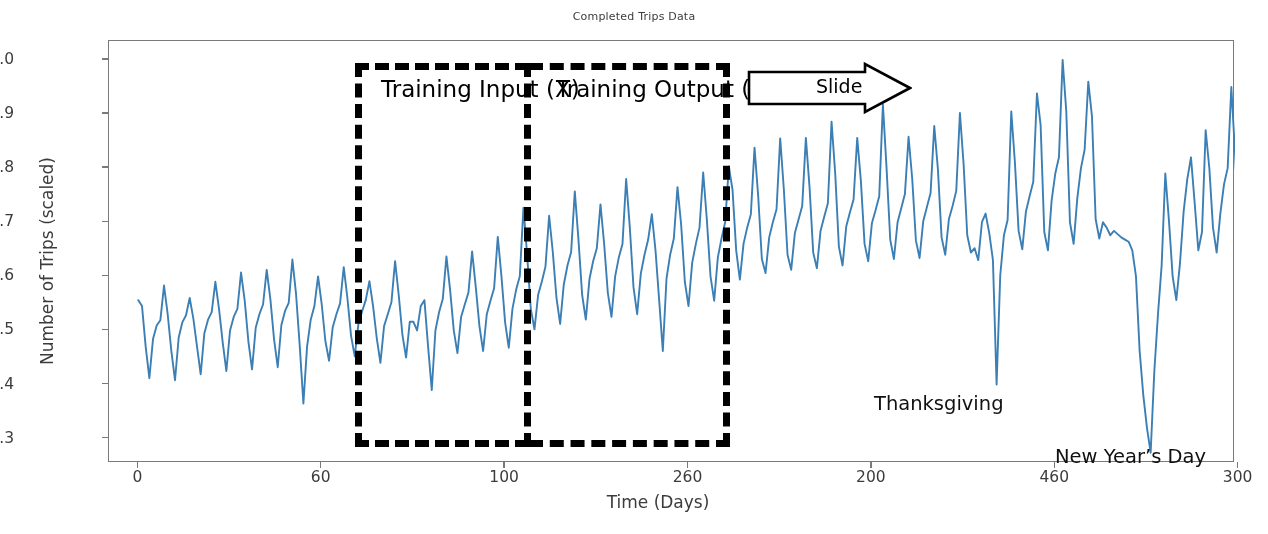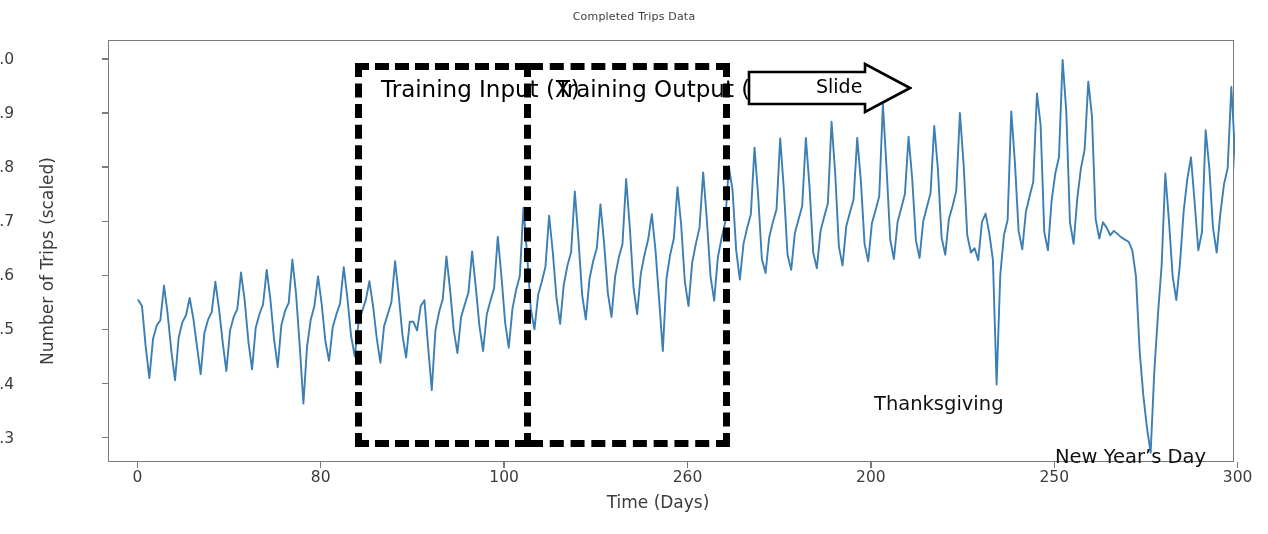--- a/index.html
+++ b/index.html
@@ -188,29 +188,29 @@
       <div class="ytick-label" style="top: 167.141px;">0.8</div>
       <div class="ytick-mark" style="top: 166.491px;"></div>
       <div class="ytick-label" style="top: 113.038px;">0.9</div>
       <div class="ytick-mark" style="top: 112.388px;"></div>
       <div class="ytick-label" style="top: 58.9359px;">1.0</div>
       <div class="ytick-mark" style="top: 58.2859px;"></div>
     </div>
   <div id="xticks-layer">
       <div class="xtick-label" style="left: 137.342px;">0</div>
       <div class="xtick-mark" style="left: 136.692px;"></div>
-      <div class="xtick-label" style="left: 320.73px;">80</div>
+      <div class="xtick-label" style="left: 320.73px;">60</div>
       <div class="xtick-mark" style="left: 320.08px;"></div>
       <div class="xtick-label" style="left: 504.117px;">100</div>
       <div class="xtick-mark" style="left: 503.467px;"></div>
       <div class="xtick-label" style="left: 687.505px;">260</div>
       <div class="xtick-mark" style="left: 686.855px;"></div>
       <div class="xtick-label" style="left: 870.893px;">200</div>
       <div class="xtick-mark" style="left: 870.243px;"></div>
-      <div class="xtick-label" style="left: 1054.28px;">250</div>
+      <div class="xtick-label" style="left: 1054.28px;">460</div>
       <div class="xtick-mark" style="left: 1053.63px;"></div>
       <div class="xtick-label" style="left: 1237.67px;">300</div>
       <div class="xtick-mark" style="left: 1237.02px;"></div>
     </div>
 
   <div id="plot-frame">
     <svg id="series-svg" viewBox="0 0 1126 422" preserveAspectRatio="none">
       <path id="series-path" fill="none" stroke="#3b7fb5" stroke-width="1.9" stroke-linejoin="round" stroke-linecap="round" d="M29.34 259.15 L33.01 265.10 L36.68 305.68 L40.35 337.06 L44.01 298.11 L47.68 284.58 L51.35 279.17 L55.02 244.54 L58.68 273.22 L62.35 310.01 L66.02 339.22 L69.69 296.48 L73.36 281.33 L77.02 274.30 L80.69 256.99 L84.36 277.55 L88.03 305.68 L91.69 333.27 L95.36 292.15 L99.03 278.63 L102.70 271.05 L106.36 240.76 L110.03 267.81 L113.70 301.35 L117.37 330.03 L121.04 289.45 L124.70 275.92 L128.37 267.81 L132.04 231.56 L135.71 259.69 L139.37 300.27 L143.04 328.40 L146.71 286.74 L150.38 273.22 L154.05 263.48 L157.71 228.85 L161.38 258.07 L165.05 298.11 L168.72 326.24 L172.38 284.04 L176.05 269.97 L179.72 261.86 L183.39 218.57 L187.06 253.20 L190.72 304.60 L194.39 362.49 L198.06 305.68 L201.73 278.63 L205.39 265.10 L209.06 235.35 L212.73 263.48 L216.40 300.27 L220.07 319.75 L223.73 286.20 L227.40 273.22 L231.07 262.40 L234.74 226.15 L238.40 256.99 L242.07 294.86 L245.74 315.42 L249.41 282.96 L253.07 270.51 L256.74 259.15 L260.41 240.22 L264.08 265.10 L267.75 297.02 L271.41 321.91 L275.08 285.12 L278.75 273.22 L282.42 261.32 L286.08 220.20 L289.75 254.28 L293.42 293.78 L297.09 316.50 L300.76 280.79 L304.42 280.79 L308.09 289.45 L311.76 265.10 L315.43 259.15 L319.09 305.68 L322.76 348.96 L326.43 289.45 L330.10 271.05 L333.77 258.07 L337.43 215.33 L341.10 248.87 L344.77 289.45 L348.44 312.17 L352.10 275.92 L355.77 263.48 L359.44 251.58 L363.11 210.46 L366.78 246.17 L370.44 285.12 L374.11 310.01 L377.78 273.22 L381.45 259.69 L385.11 247.25 L388.78 195.85 L392.45 235.35 L396.12 281.33 L399.79 306.76 L403.45 267.81 L407.12 248.87 L410.79 235.35 L414.46 166.64 L418.12 213.71 L421.79 267.81 L425.46 288.37 L429.13 253.74 L432.79 240.76 L436.46 225.61 L440.13 174.75 L443.80 211.00 L447.47 256.99 L451.13 282.96 L454.80 243.46 L458.47 224.53 L462.14 211.00 L465.80 150.41 L469.47 198.56 L473.14 253.74 L476.81 278.63 L480.48 238.05 L484.14 220.20 L487.81 207.21 L491.48 163.39 L495.15 202.88 L498.81 251.58 L502.48 275.92 L506.15 235.35 L509.82 216.41 L513.49 202.88 L517.15 137.96 L520.82 186.65 L524.49 246.17 L528.16 273.22 L531.82 232.64 L535.49 213.71 L539.16 198.56 L542.83 173.13 L546.50 209.38 L550.16 259.15 L553.83 310.01 L557.50 237.51 L561.17 213.71 L564.83 197.47 L568.50 146.08 L572.17 183.95 L575.84 240.76 L579.50 265.10 L583.17 221.82 L586.84 202.88 L590.51 186.65 L594.18 131.47 L597.84 178.54 L601.51 235.35 L605.18 259.69 L608.85 216.41 L612.51 197.47 L616.18 181.24 L619.85 125.52 L623.52 148.78 L627.19 209.38 L630.85 238.59 L634.52 202.88 L638.19 186.65 L641.86 173.13 L645.52 106.58 L649.19 155.27 L652.86 218.03 L656.53 232.10 L660.20 196.39 L663.86 181.24 L667.53 168.26 L671.20 97.38 L674.87 148.78 L678.53 213.71 L682.20 228.85 L685.87 192.06 L689.54 178.54 L693.21 165.01 L696.87 96.84 L700.54 146.08 L704.21 211.54 L707.88 227.23 L711.54 189.90 L715.21 175.83 L718.88 162.31 L722.55 80.61 L726.21 132.55 L729.88 205.59 L733.55 224.53 L737.22 185.57 L740.89 171.51 L744.55 158.52 L748.22 96.84 L751.89 140.13 L755.56 202.88 L759.22 220.20 L762.89 182.33 L766.56 169.34 L770.23 155.27 L773.90 63.30 L777.56 127.14 L781.23 198.56 L784.90 218.03 L788.57 181.24 L792.23 167.18 L795.90 153.11 L799.57 95.76 L803.24 137.96 L806.91 199.64 L810.57 216.95 L814.24 180.16 L817.91 166.09 L821.58 152.03 L825.24 84.94 L828.91 128.22 L832.58 196.39 L836.25 213.71 L839.92 178.00 L843.58 165.01 L847.25 149.86 L850.92 71.96 L854.59 122.81 L858.25 194.23 L861.92 211.54 L865.59 207.21 L869.26 219.12 L872.93 181.24 L876.59 172.59 L880.26 192.06 L883.93 219.12 L887.60 343.55 L891.26 234.26 L894.93 194.23 L898.60 179.08 L902.27 70.33 L905.93 121.73 L909.60 189.90 L913.27 208.29 L916.94 170.42 L920.61 155.27 L924.27 140.67 L927.94 52.48 L931.61 83.86 L935.28 190.98 L938.94 209.38 L942.61 159.60 L946.28 132.55 L949.95 116.32 L953.62 18.94 L957.28 70.33 L960.95 181.24 L964.62 202.88 L968.29 157.44 L971.95 127.14 L975.62 108.75 L979.29 40.58 L982.96 75.20 L986.63 178.00 L990.29 197.47 L993.96 181.24 L997.63 186.65 L1001.30 194.23 L1004.96 189.90 L1008.63 193.15 L1012.30 196.39 L1015.97 198.56 L1019.64 200.72 L1023.30 209.38 L1026.97 235.35 L1030.64 310.01 L1034.31 354.37 L1037.97 386.83 L1041.64 411.72 L1045.31 330.57 L1048.98 273.22 L1052.64 224.53 L1056.31 132.55 L1059.98 180.16 L1063.65 235.35 L1067.32 259.15 L1070.98 222.36 L1074.65 170.42 L1078.32 137.96 L1081.99 116.32 L1085.65 161.77 L1089.32 209.38 L1092.99 190.98 L1096.66 89.27 L1100.33 127.14 L1103.99 186.65 L1107.66 211.54 L1111.33 172.59 L1115.00 143.37 L1118.66 127.14 L1122.33 45.99 L1126.00 111.99 L1129.67 181.24 L1133.34 196.39 L1137.00 157.44 L1140.67 132.55 L1144.34 114.16 L1148.01 66.55 L1151.67 96.84 L1155.34 165.01 L1159.01 175.83 L1162.68 139.04 L1166.35 123.89 L1170.01 110.91 L1173.68 68.71 L1177.35 127.14 L1181.02 196.39 L1184.68 213.71 L1188.35 229.94"></path>
     </svg>
   </div>

